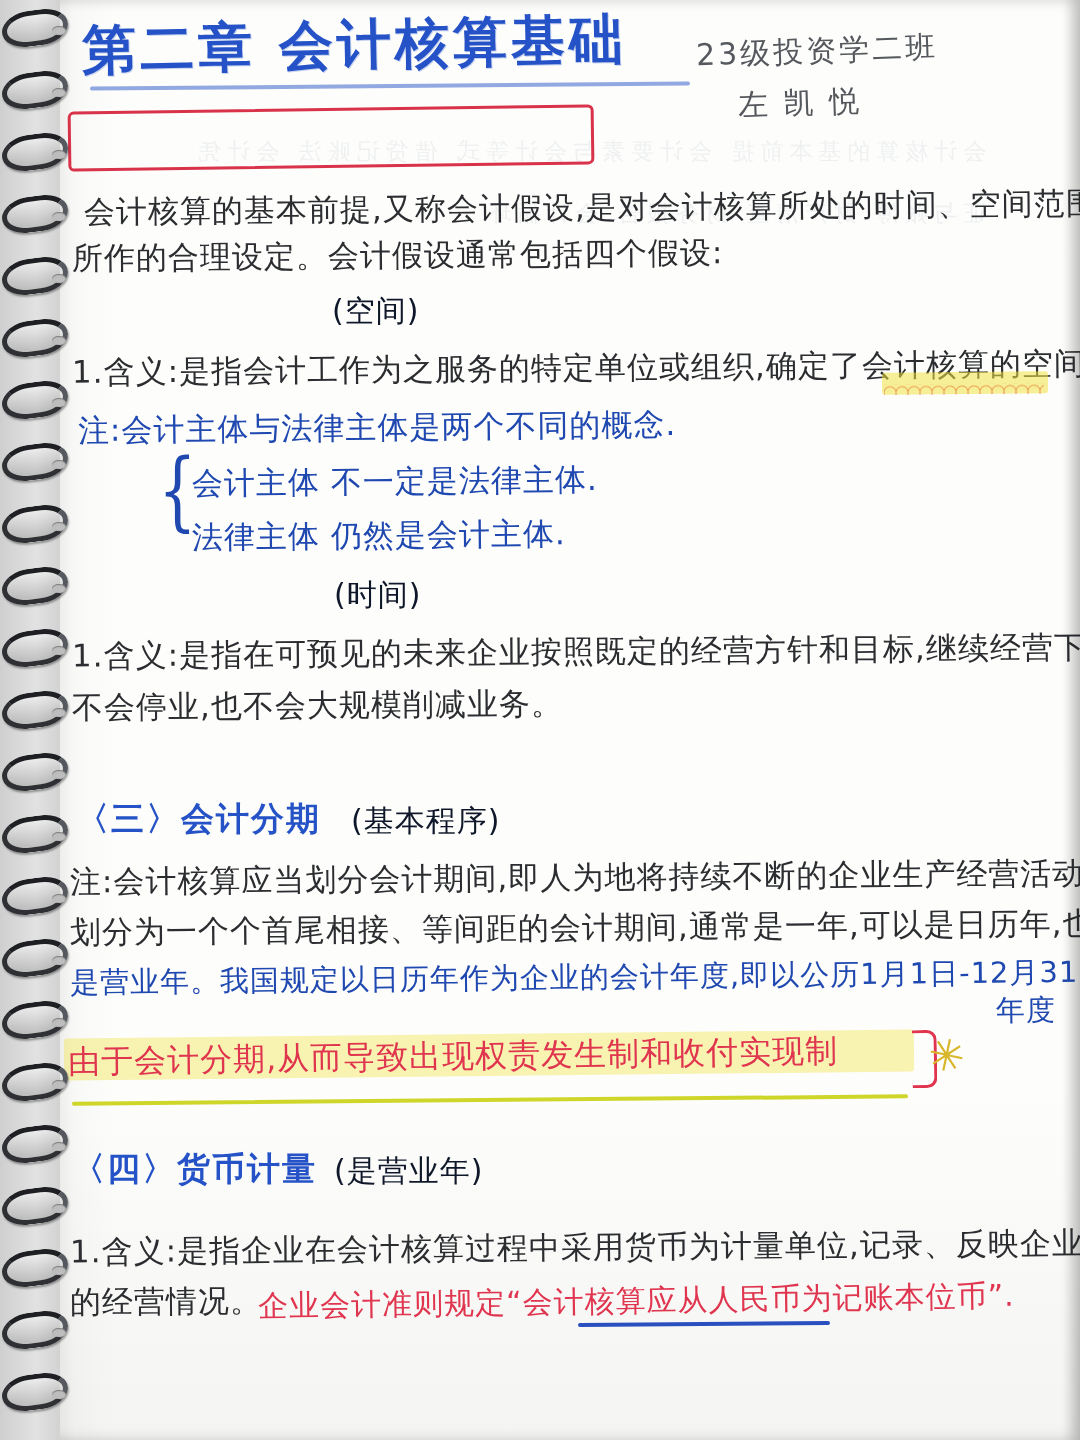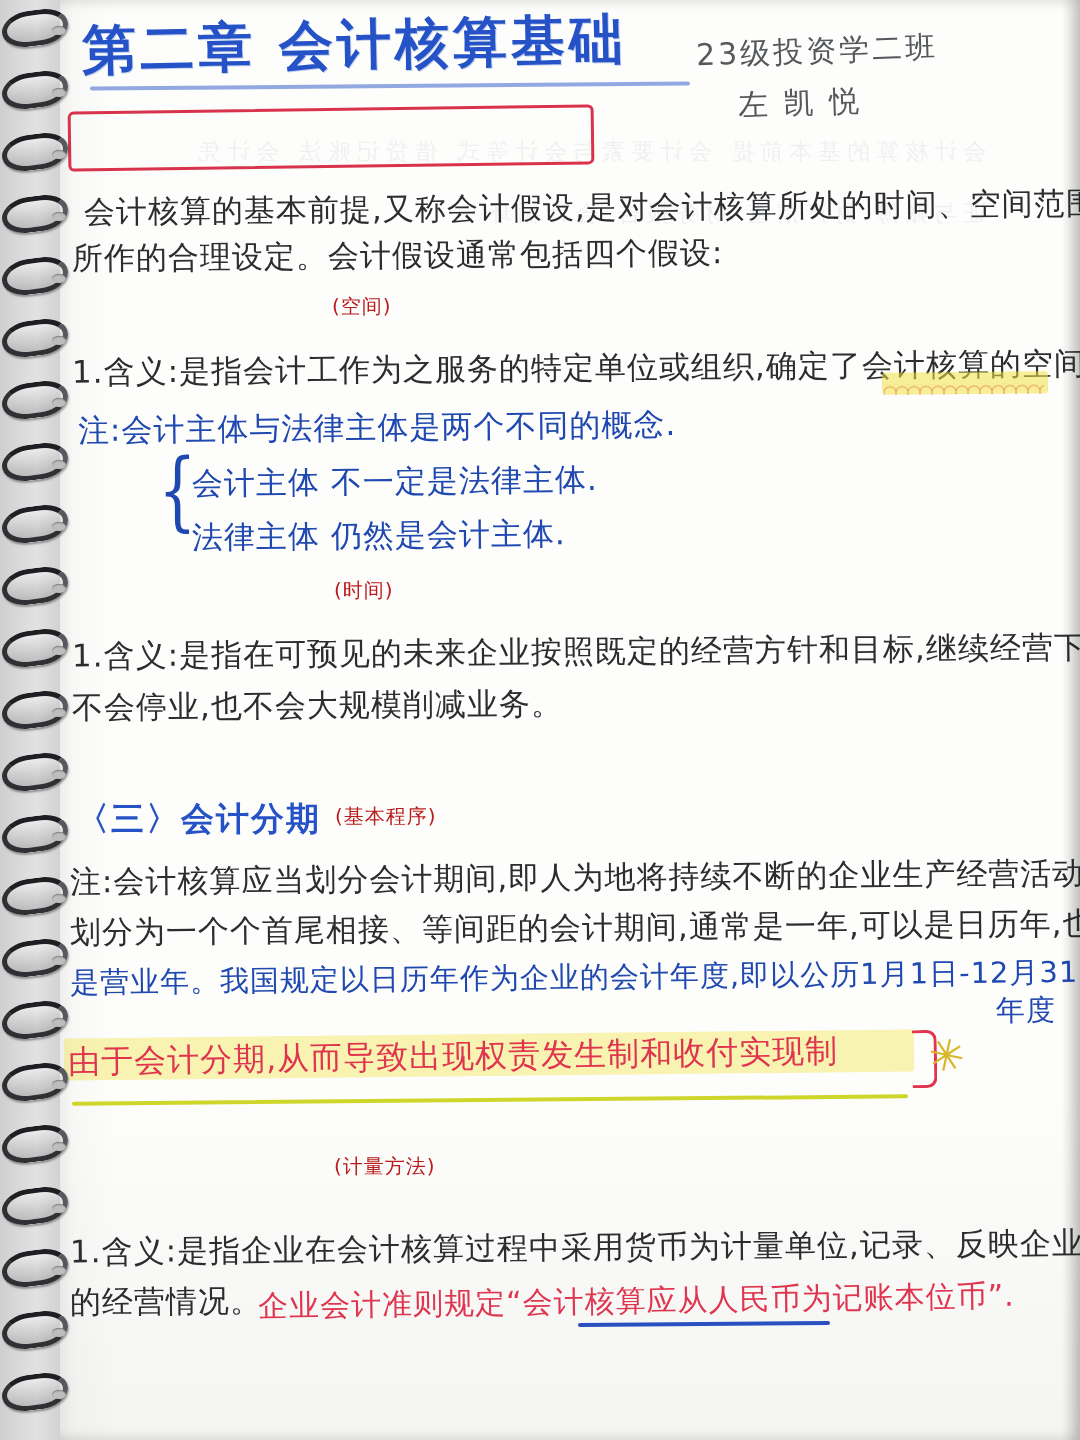--- a/index.html
+++ b/index.html
@@ -134,22 +134,22 @@
     color: #1f48b0;
     transform: rotate(-0.6deg);
   }
   .red-line {
     font-size: 31px;
     letter-spacing: 1px;
     color: #e0354f;
     transform: rotate(-0.8deg);
   }
   .tag-red {
-    font-size: 20px;
-    color: #b91c1c;
+    font-size: 30px;
+    color: #0f172a;
     letter-spacing: 1px;
   }
 
   
   .hl-yellow {
     position: absolute;
     background: rgba(240, 228, 70, 0.55);
     border-radius: 3px;
     transform: rotate(-0.6deg);
   }
@@ -228,34 +228,35 @@
     <div class="brace" style="left:104px; top:440px;">{</div>
     <div class="hw blue-line" style="left:146px; top:466px;">会计主体 不一定是法律主体.</div>
     <div class="hw blue-line" style="left:146px; top:520px;">法律主体 仍然是会计主体.</div>
 
     <div class="hw tag-red" style="left:288px; top:580px;">(时间)</div>
 
     <div class="hw body-line" style="left:26px; top:636px;">1.含义:是指在可预见的未来企业按照既定的经营方针和目标,继续经营下去,</div>
     <div class="hw body-line" style="left:26px; top:690px;">不会停业,也不会大规模削减业务。</div>
 
     <div class="hw section-head" style="left:30px; top:802px; font-size:33px;">〈三〉会计分期</div>
-    <div class="hw tag-red" style="left:289px; top:806px;">(基本程序)</div>
+    <div class="hw tag-red" style="left:305px; top:806px;">(基本程序)</div>
 
     <div class="hw body-line" style="left:24px; top:862px;">注:会计核算应当划分会计期间,即人为地将持续不断的企业生产经营活动</div>
     <div class="hw body-line" style="left:24px; top:912px;">划分为一个个首尾相接、等间距的会计期间,通常是一年,可以是日历年,也可以</div>
     <div class="hw blue-line" style="left:24px; top:962px; font-size:29px;">是营业年。我国规定以日历年作为企业的会计年度,即以公历1月1日-12月31日作为一个会计</div>
     <div class="hw blue-line" style="left:950px; top:996px; font-size:29px;">年度</div>
 
     <div class="hl-yellow" style="left:18px; top:1034px; width:850px; height:42px; opacity:0.75;"></div>
     <div class="hw red-line" style="left:22px; top:1040px; font-size:32px;">由于会计分期,从而导致出现权责发生制和收付实现制</div>
     <div class="bracket-red" style="left:866px; top:1030px; height:52px;"></div>
     <div class="star" style="left:882px; top:1030px;">✳</div>
     <div class="underline-straight" style="left:26px; top:1098px; width:836px; background:#cfd62a;"></div>
 
-    <div class="hw tag-red" style="left:288px; top:1156px;">(计量方法)</div>
+    <div class="hw section-head" style="left:26px; top:1152px; font-size:33px;">〈四〉货币计量</div>
+    <div class="hw tag-red" style="left:288px; top:1156px;">(是营业年)</div>
 
     <div class="hw body-line" style="left:24px; top:1232px;">1.含义:是指企业在会计核算过程中采用货币为计量单位,记录、反映企业</div>
     <div class="hw body-line" style="left:24px; top:1286px;">的经营情况。</div>
     <div class="hw red-line" style="left:212px; top:1286px; font-size:30px;">企业会计准则规定“会计核算应从人民币为记账本位币”.</div>
     <div class="underline-straight" style="left:532px; top:1322px; width:252px; background:#2a4fbf;"></div>
 
     <div class="shadow-edge"></div>
   </div>
 
   <div class="binding">

